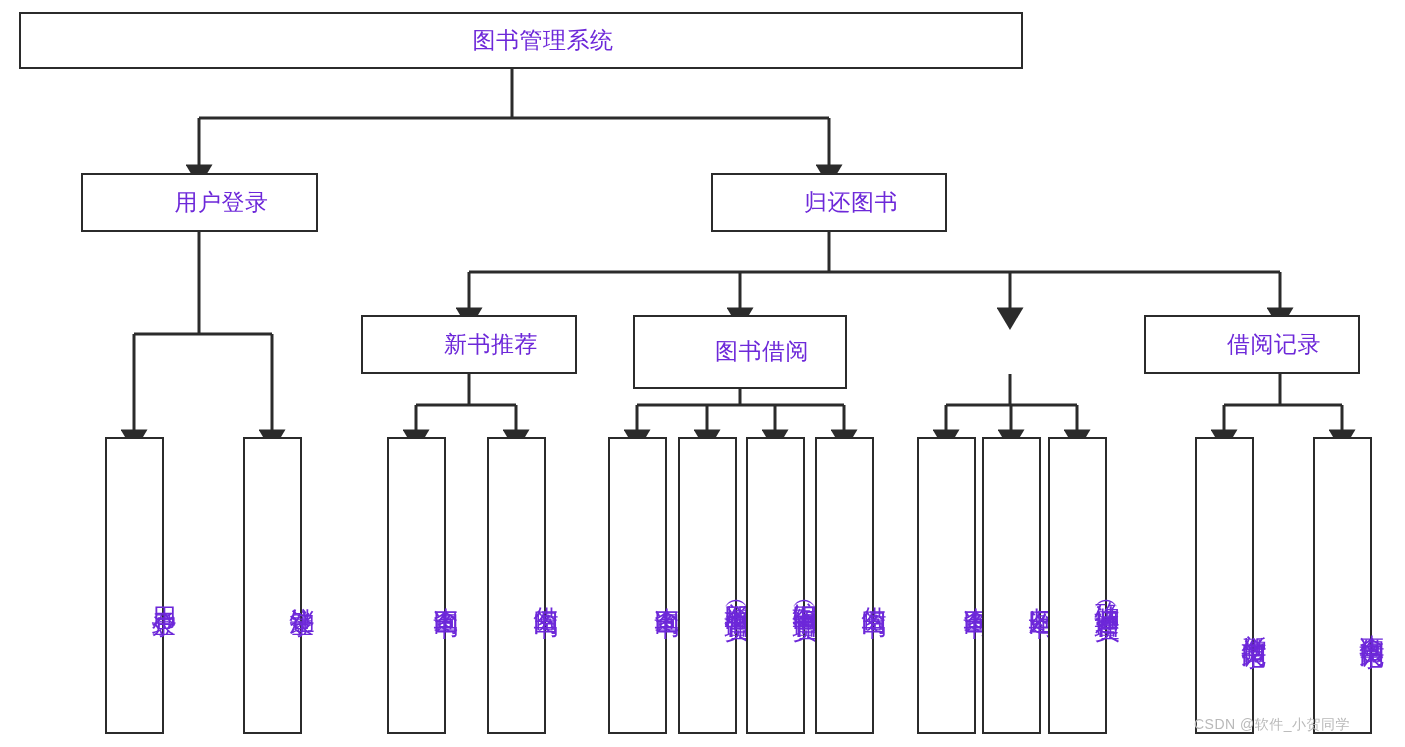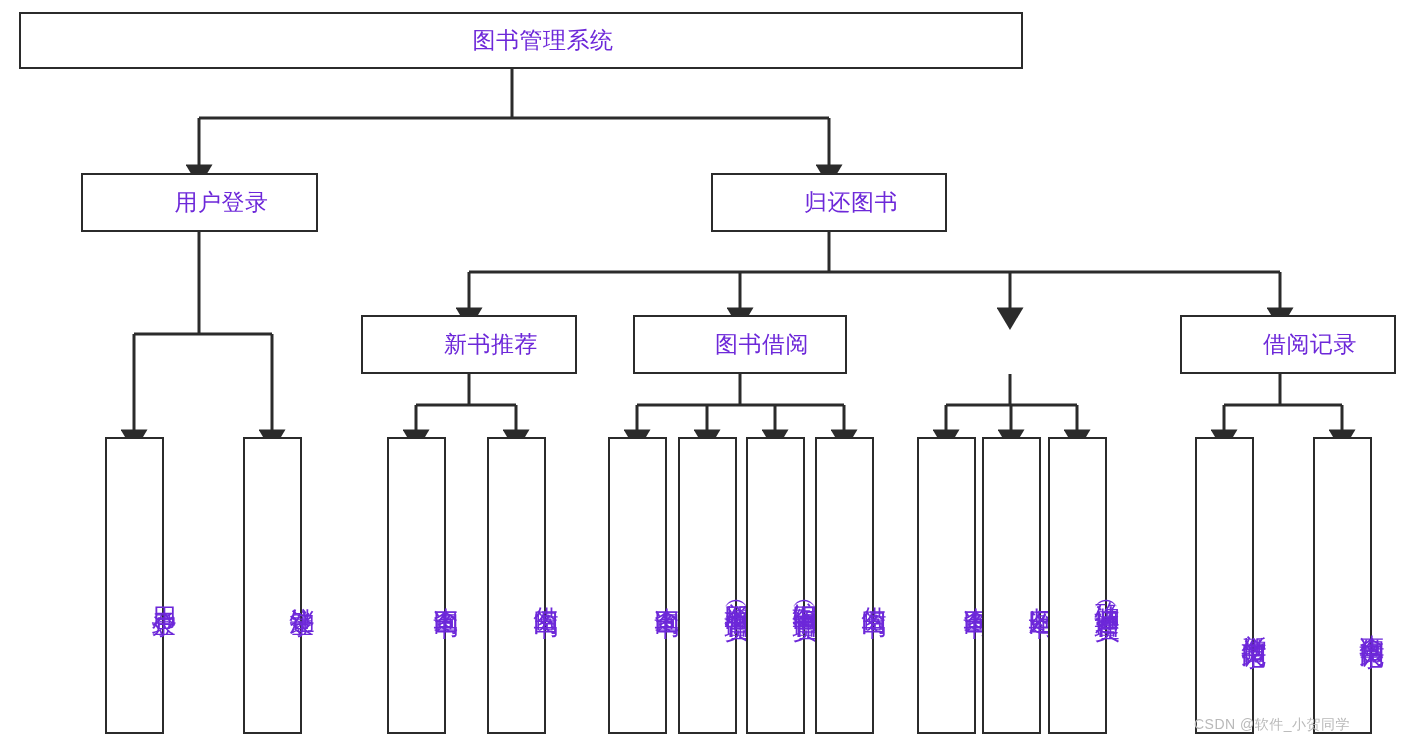--- a/index.html
+++ b/index.html
@@ -138,24 +138,24 @@
   <div class="node horizontal" id="node-l2-0" style="left: 81px; top: 173px; width: 237px; height: 59px;">
     <span class="node-label">用户登录</span>
   </div>
   <div class="node horizontal" id="node-l2-1" style="left: 711px; top: 173px; width: 236px; height: 59px;">
     <span class="node-label">归还图书</span>
   </div>
 
   <div class="node horizontal" id="node-l3-0" style="left: 361px; top: 315px; width: 216px; height: 59px;">
     <span class="node-label">新书推荐</span>
   </div>
-  <div class="node horizontal" id="node-l3-1" style="left: 633px; top: 315px; width: 214px; height: 59px;">
+  <div class="node horizontal" id="node-l3-1" style="left: 633px; top: 315px; width: 214px; height: 74px;">
     <span class="node-label">图书借阅</span>
   </div>
-  <div class="node horizontal" id="node-l3-3" style="left: 1180px; top: 315px; width: 216px; height: 59px;">
+  <div class="node horizontal" id="node-l3-3" style="left: 1144px; top: 315px; width: 216px; height: 59px;">
     <span class="node-label">借阅记录</span>
   </div>
 
   <div class="node vertical short" id="node-leaf-0" style="left: 105px; top: 437px; width: 59px; height: 297px;">
     <span class="node-label">用户登录</span>
   </div>
   <div class="node vertical short" id="node-leaf-1" style="left: 243px; top: 437px; width: 59px; height: 297px;">
     <span class="node-label">注销登录</span>
   </div>
   <div class="node vertical short" id="node-leaf-2" style="left: 387px; top: 437px; width: 59px; height: 297px;">

